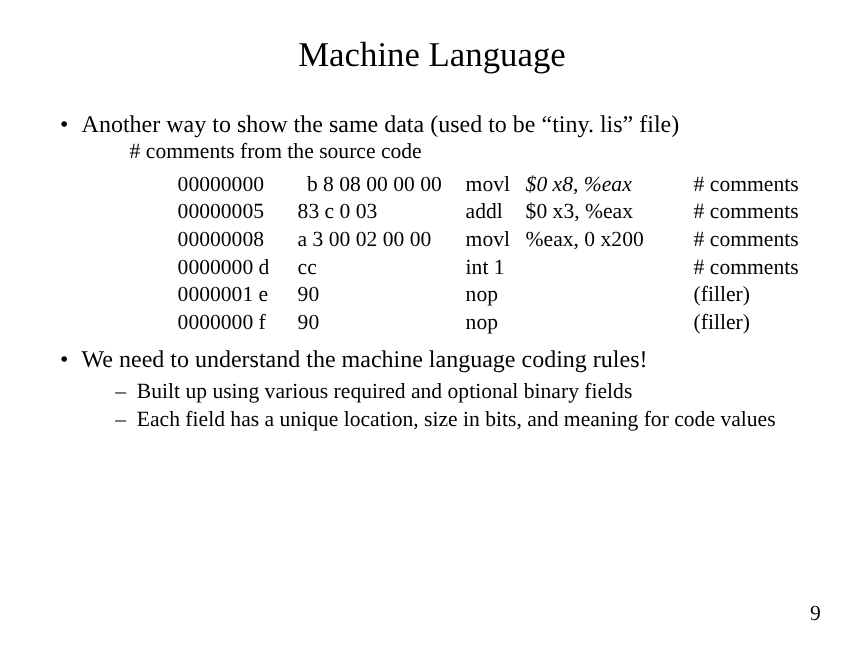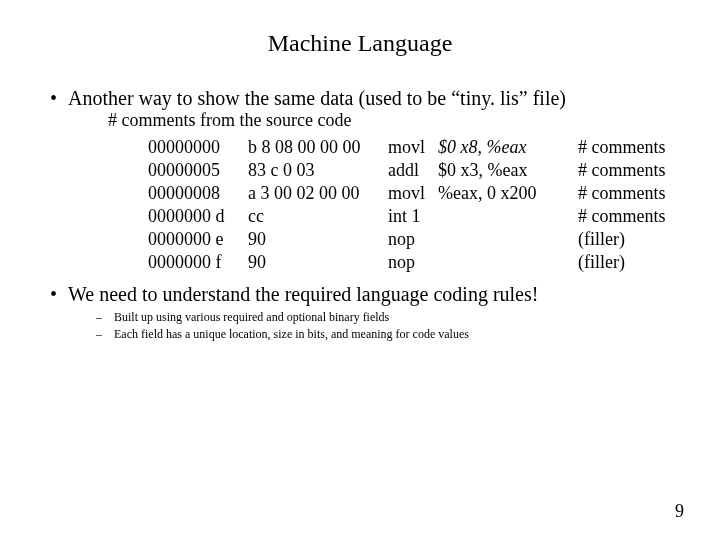--- a/index.html
+++ b/index.html
@@ -7,21 +7,21 @@
     width: 720px;
     height: 540px;
     background: #ffffff;
     font-family: "Times New Roman", Times, serif;
     color: #000;
     position: relative;
     padding: 20px 40px;
   }
   .title {
     text-align: center;
-    font-size: 24px;
+    font-size: 29px;
     font-weight: normal;
     margin-top: 10px;
     margin-bottom: 30px;
   }
   ul.top {
     list-style: none;
     font-size: 20px;
     margin-left: 10px;
   }
   ul.top > li {
@@ -45,42 +45,42 @@
     padding: 0 12px 2px 0;
     vertical-align: top;
     white-space: nowrap;
   }
   .code-header {
     font-size: 18px;
     padding-left: 0;
   }
   ul.sub {
     list-style: none;
-    font-size: 12px;
+    font-size: 18px;
     margin: 4px 0 0 28px;
   }
   ul.sub > li {
     position: relative;
     padding-left: 18px;
     margin-bottom: 2px;
   }
   ul.sub > li::before {
     content: "–";
     position: absolute;
     left: 0;
     top: 0;
   }
   .page-num {
     position: absolute;
     bottom: 18px;
     right: 36px;
     font-size: 18px;
   }
   .col-addr { width: 100px; }
-  .col-hex  { width: 140px; }
+  .col-hex  { width: 140px; text-align: center; }
   .col-inst { width: 50px; }
   .col-ops  { width: 140px; font-style: italic; }
   .col-cmt  { }
 </style>
 </head>
 <body>
 
 <h1 class="title">Machine Language</h1>
 
 <ul class="top">
@@ -112,39 +112,39 @@
           <td># comments</td>
         </tr>
         <tr>
           <td>0000000 d</td>
           <td>cc</td>
           <td>int 1</td>
           <td></td>
           <td># comments</td>
         </tr>
         <tr>
-          <td>0000000 e</td>
+          <td>0000001 e</td>
           <td>90</td>
           <td>nop</td>
           <td></td>
           <td>(filler)</td>
         </tr>
         <tr>
           <td>0000000 f</td>
           <td>90</td>
           <td>nop</td>
           <td></td>
           <td>(filler)</td>
         </tr>
       </tbody>
         </table>
     </div>
   </li>
   <li>
-    <span>We need to understand the required language coding rules!</span>
+    <span>We need to understand the machine language coding rules!</span>
     <ul class="sub">
       <li>
         <span>Built up using various required and optional binary fields</span>
       </li>
       <li>
         <span>Each field has a unique location, size in bits, and meaning for code values</span>
       </li>
     </ul>
   </li>
 </ul>

